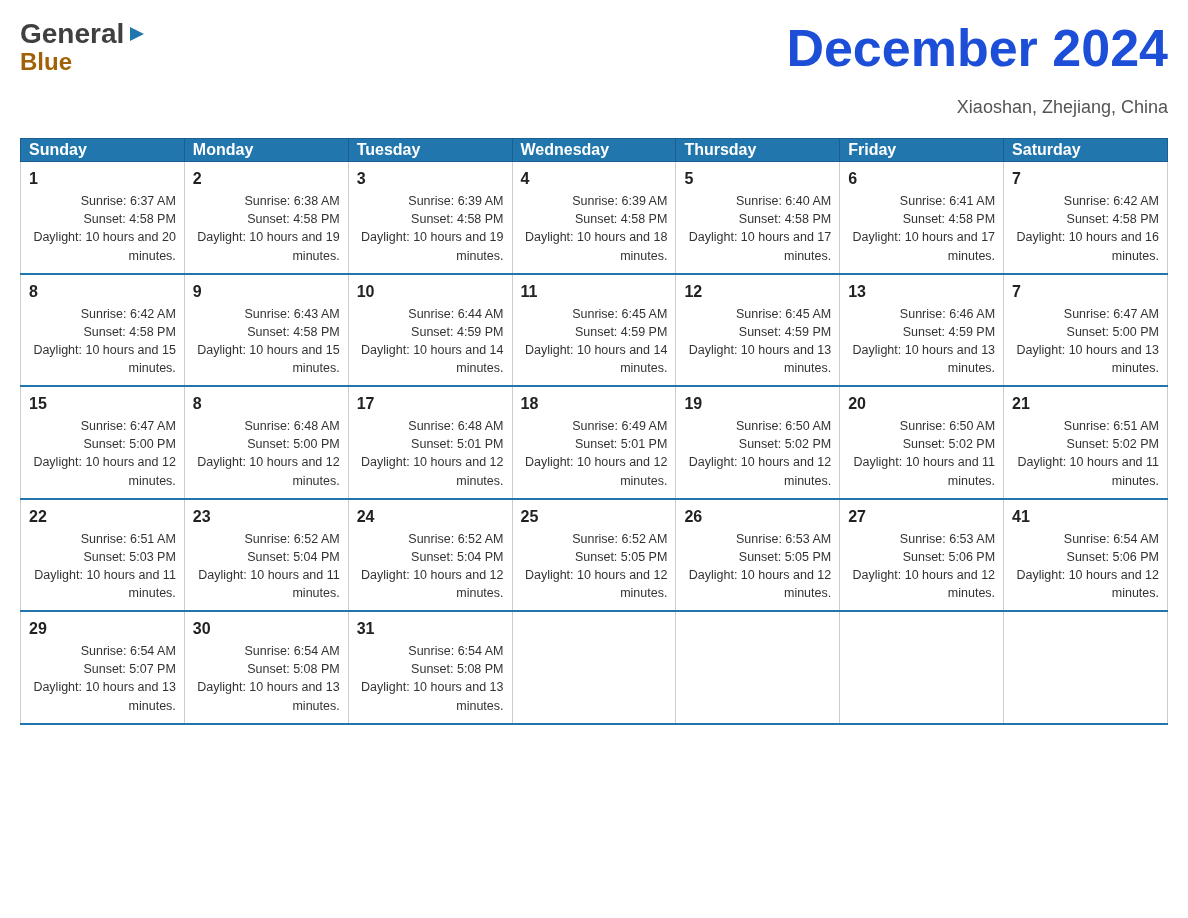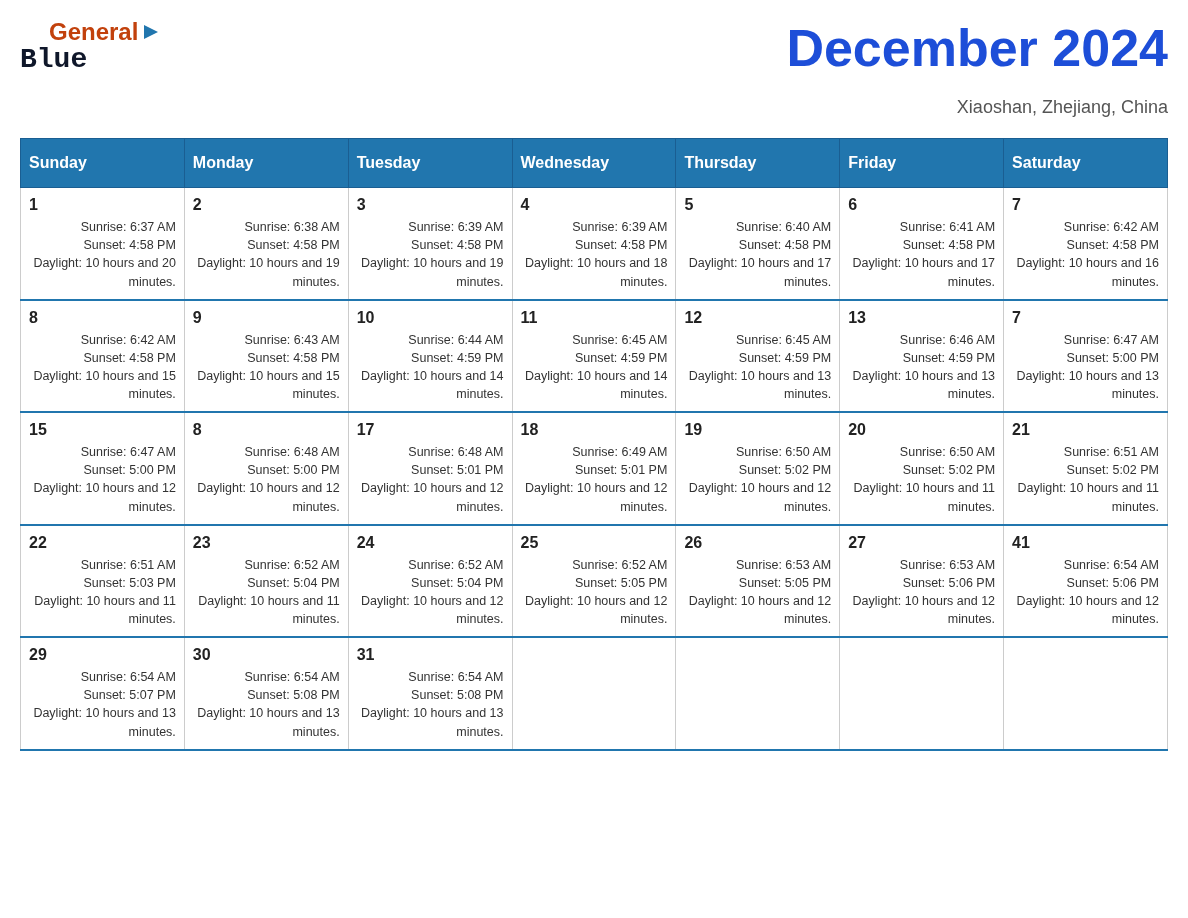--- a/index.html
+++ b/index.html
@@ -15,31 +15,29 @@
       justify-content: space-between;
       align-items: flex-start;
       margin-bottom: 20px;
     }
     .logo {
       display: flex;
       flex-direction: column;
       align-items: flex-start;
     }
     .logo-text {
+      font-size: 28px;
+      font-weight: bold;
+      color: #404040;
+      line-height: 1;
+    }
+    .logo-line2 {
+      color: #a16207;
       font-size: 24px;
       font-weight: bold;
-      color: #c2410c;
-      line-height: 1;
-      margin-left: 29px;
-    }
-    .logo-line2 {
-      color: #0f172a;
-      font-size: 28px;
-      font-weight: bold;
-      font-family: Liberation Mono, monospace;
     }
     .title-block {
       text-align: right;
     }
     .month-title {
       font-size: 52px;
       font-weight: bold;
       color: #1d4ed8;
       line-height: 1.1;
     }
@@ -51,21 +49,21 @@
     table {
       width: 100%;
       border-collapse: collapse;
       table-layout: fixed;
     }
     thead tr th {
       background: #2176ae;
       color: #fff;
       font-size: 16px;
       font-weight: bold;
-      padding: 15px 8px;
+      padding: 2px 8px;
       text-align: left;
       border: 1px solid #1a5e92;
     }
     tbody tr td {
       vertical-align: top;
       padding: 8px;
       border: 1px solid #ccc;
       font-size: 13px;
       color: #333;
       height: 100px;

